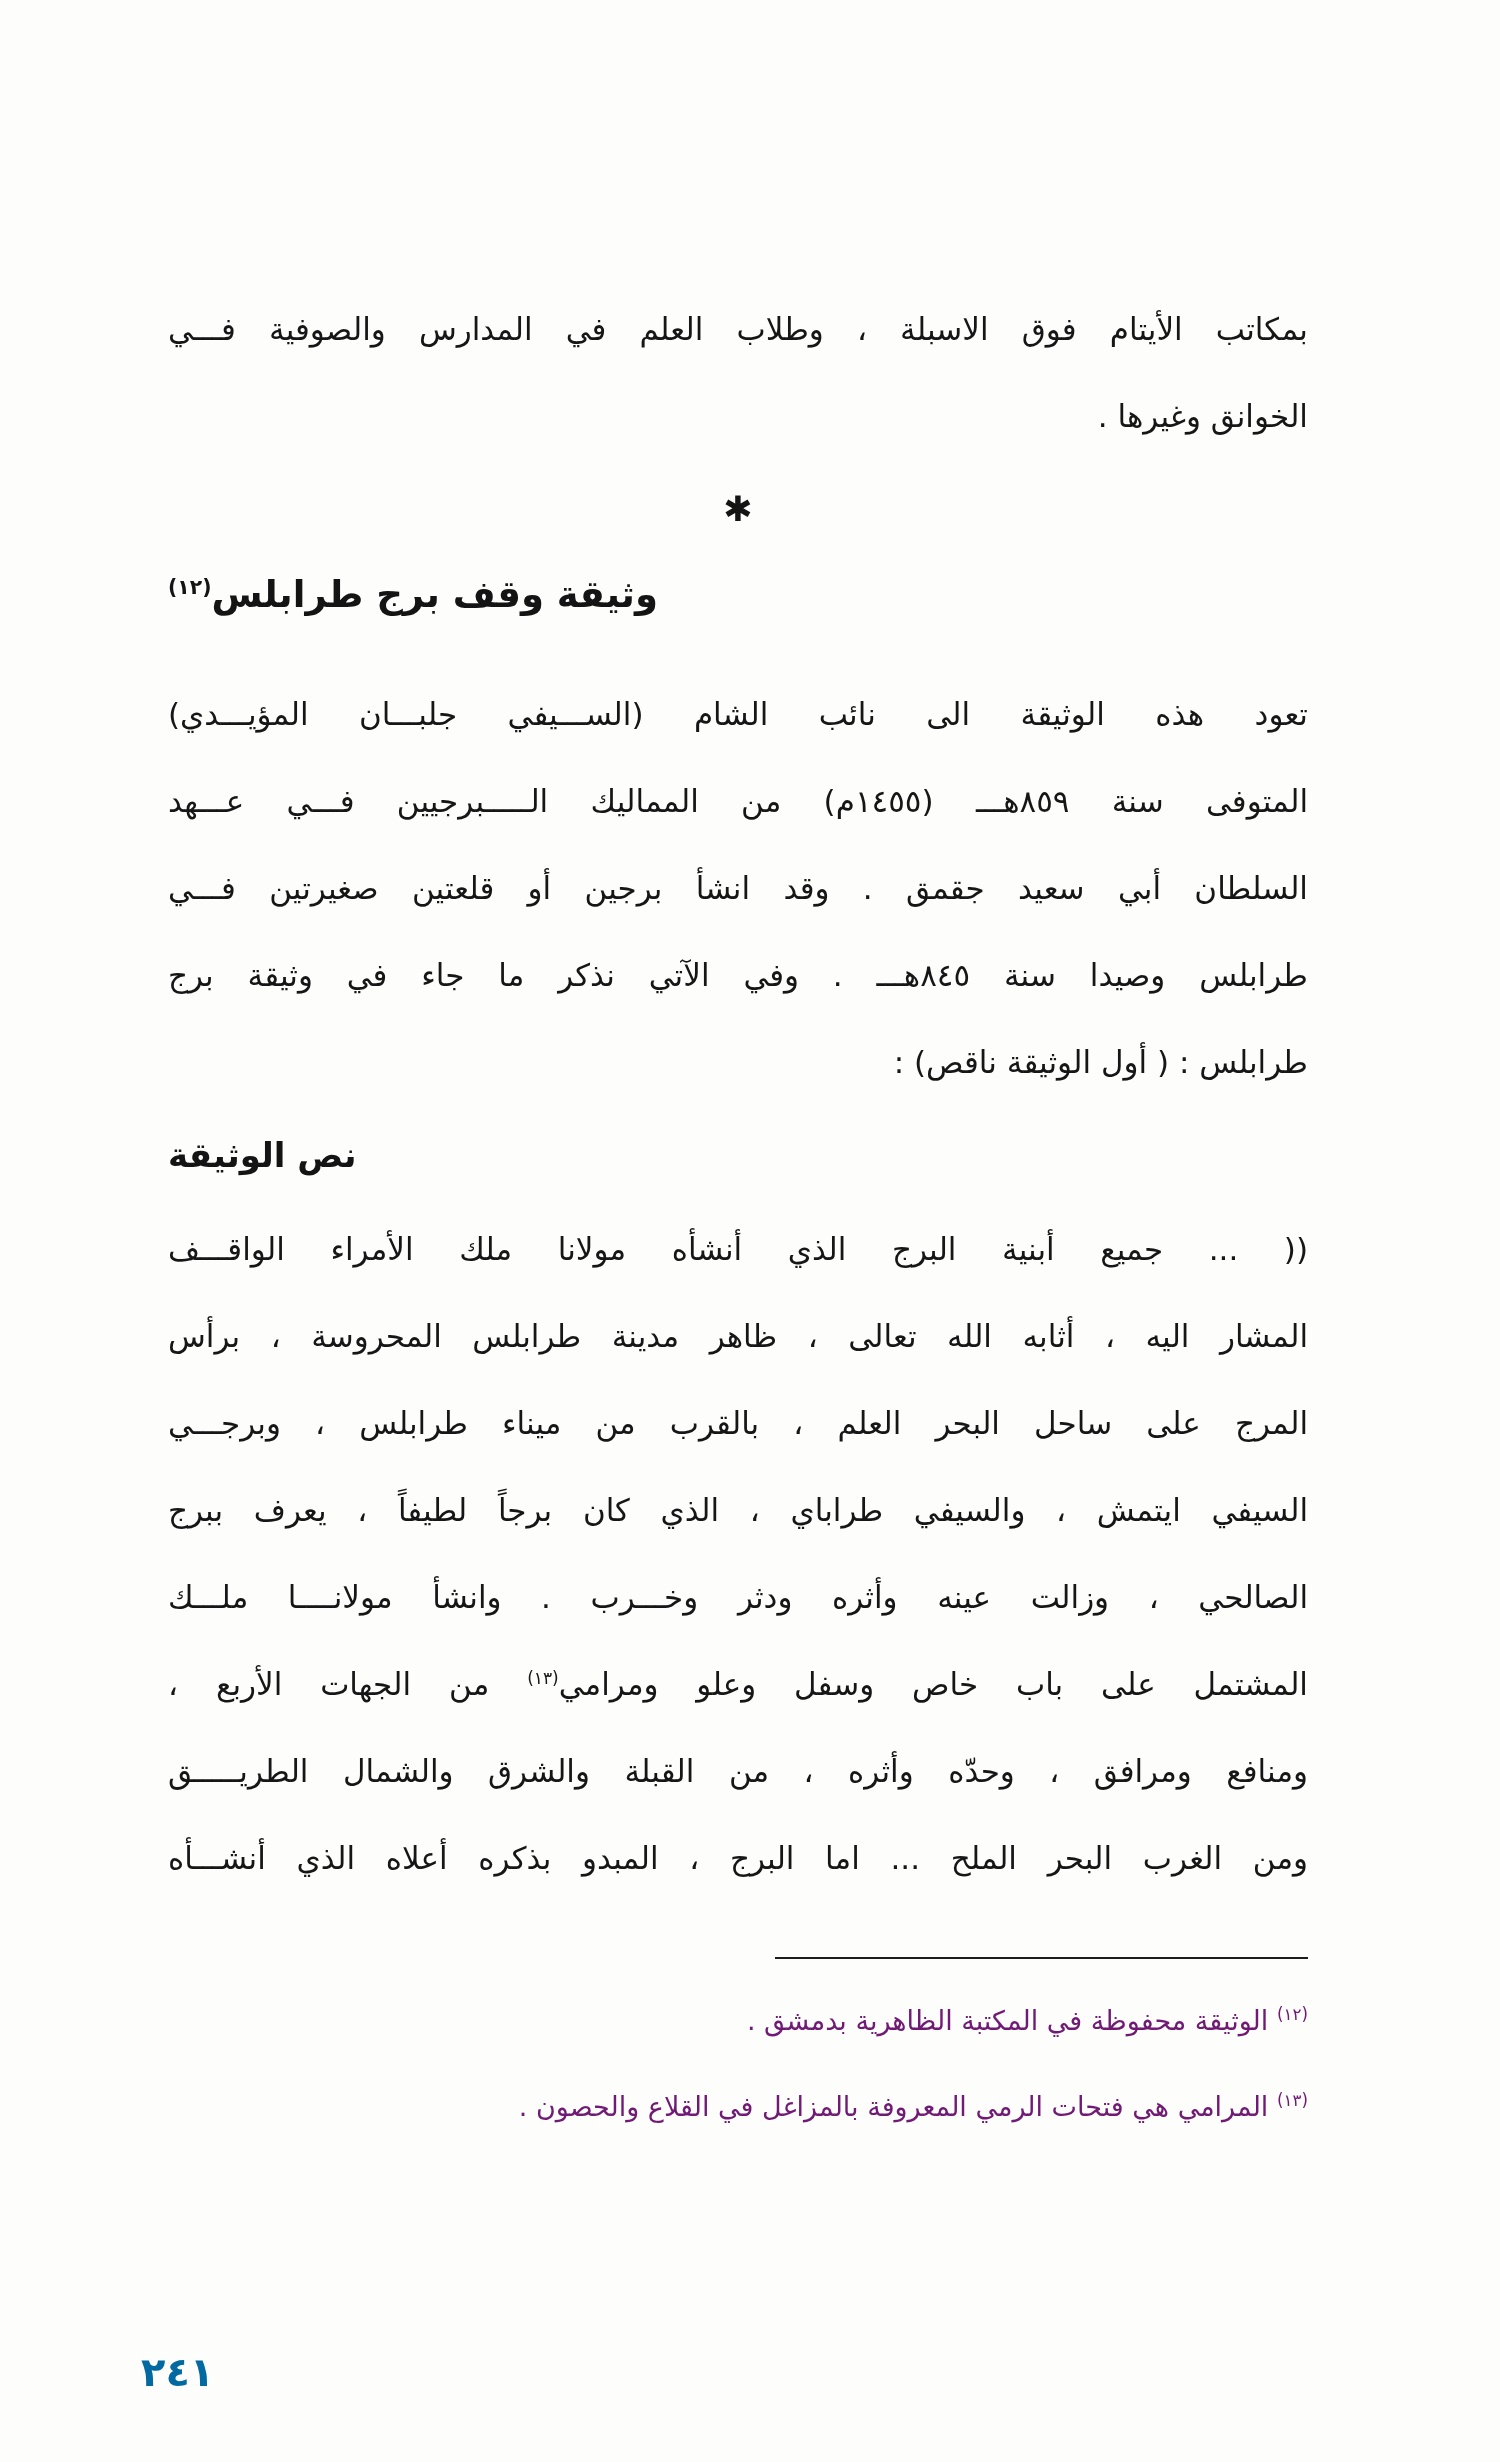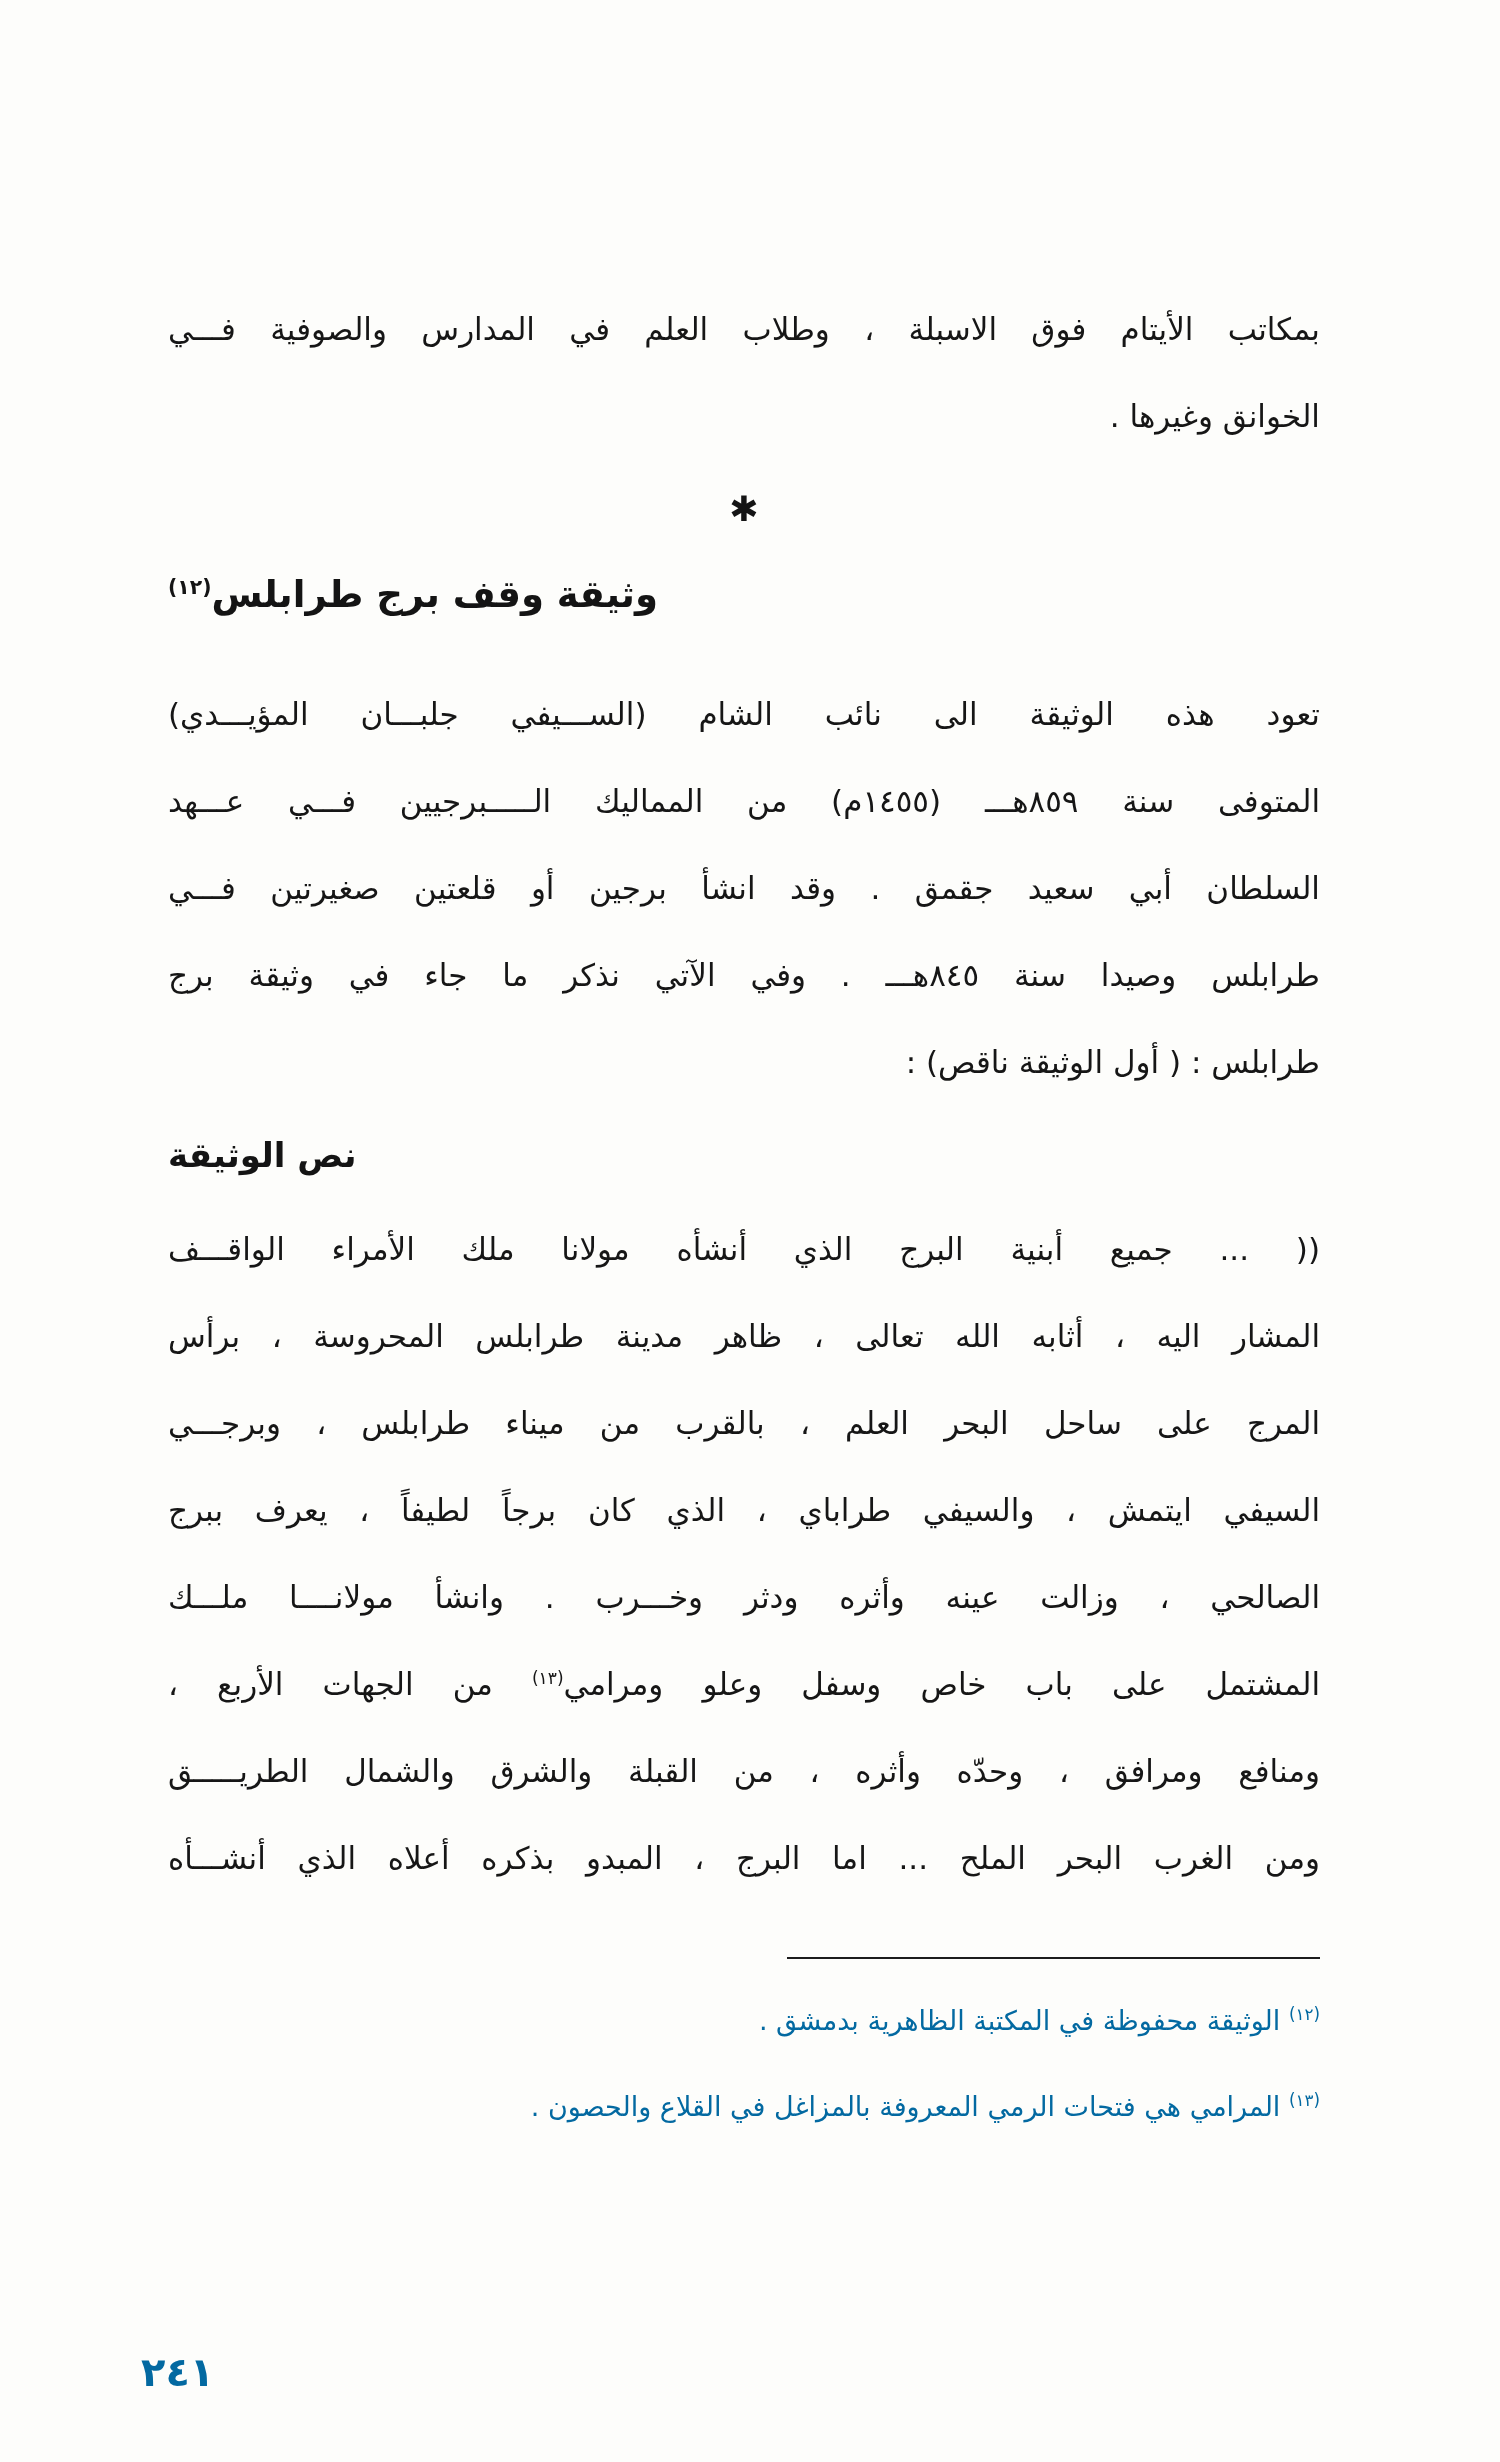--- a/index.html
+++ b/index.html
@@ -16,21 +16,21 @@
     overflow: hidden;
   }
   .page {
     position: absolute;
     inset: 0;
     direction: rtl;
   }
   .content {
     position: absolute;
     top: 286px;
-    right: 180px;
+    right: 192px;
     left: 168px;
   }
   .line {
     font-size: 31px;
     line-height: 87px;
     text-align: justify;
     text-align-last: justify;
     color: #161616;
   }
   .line.last {
@@ -76,21 +76,21 @@
     border-top: 2.7px solid #1c1c1c;
   }
   .footnotes {
     margin-top: 28px;
   }
   .footnote {
     font-size: 27px;
     line-height: 67px;
     text-align: right;
     margin-bottom: 18.6px;
-    color: #0369a1;
+    color: #701a75;
   }
   .footnote sup {
     font-size: 0.62em;
   }
   .page-number {
     position: absolute;
     top: 2349px;
     left: 141px;
     font-size: 40px;
     font-weight: bold;

